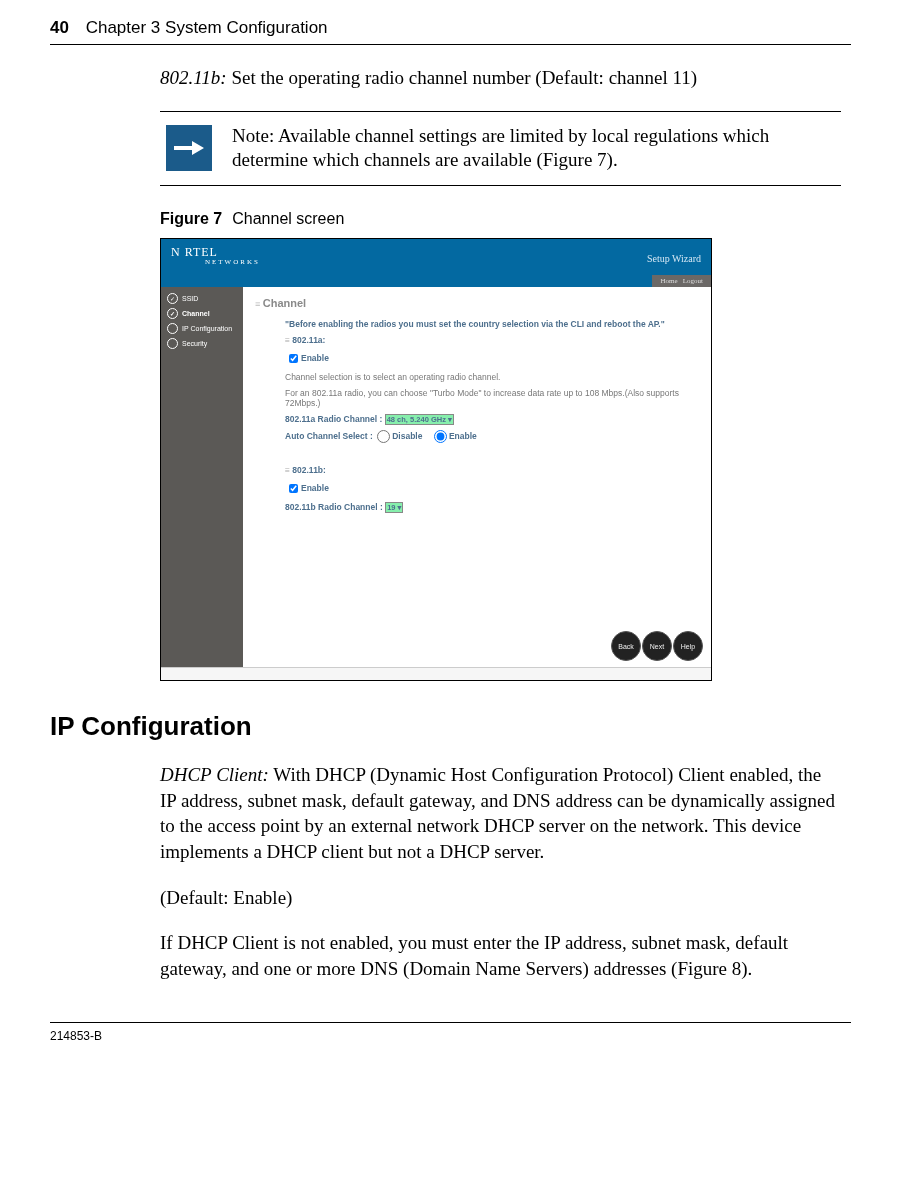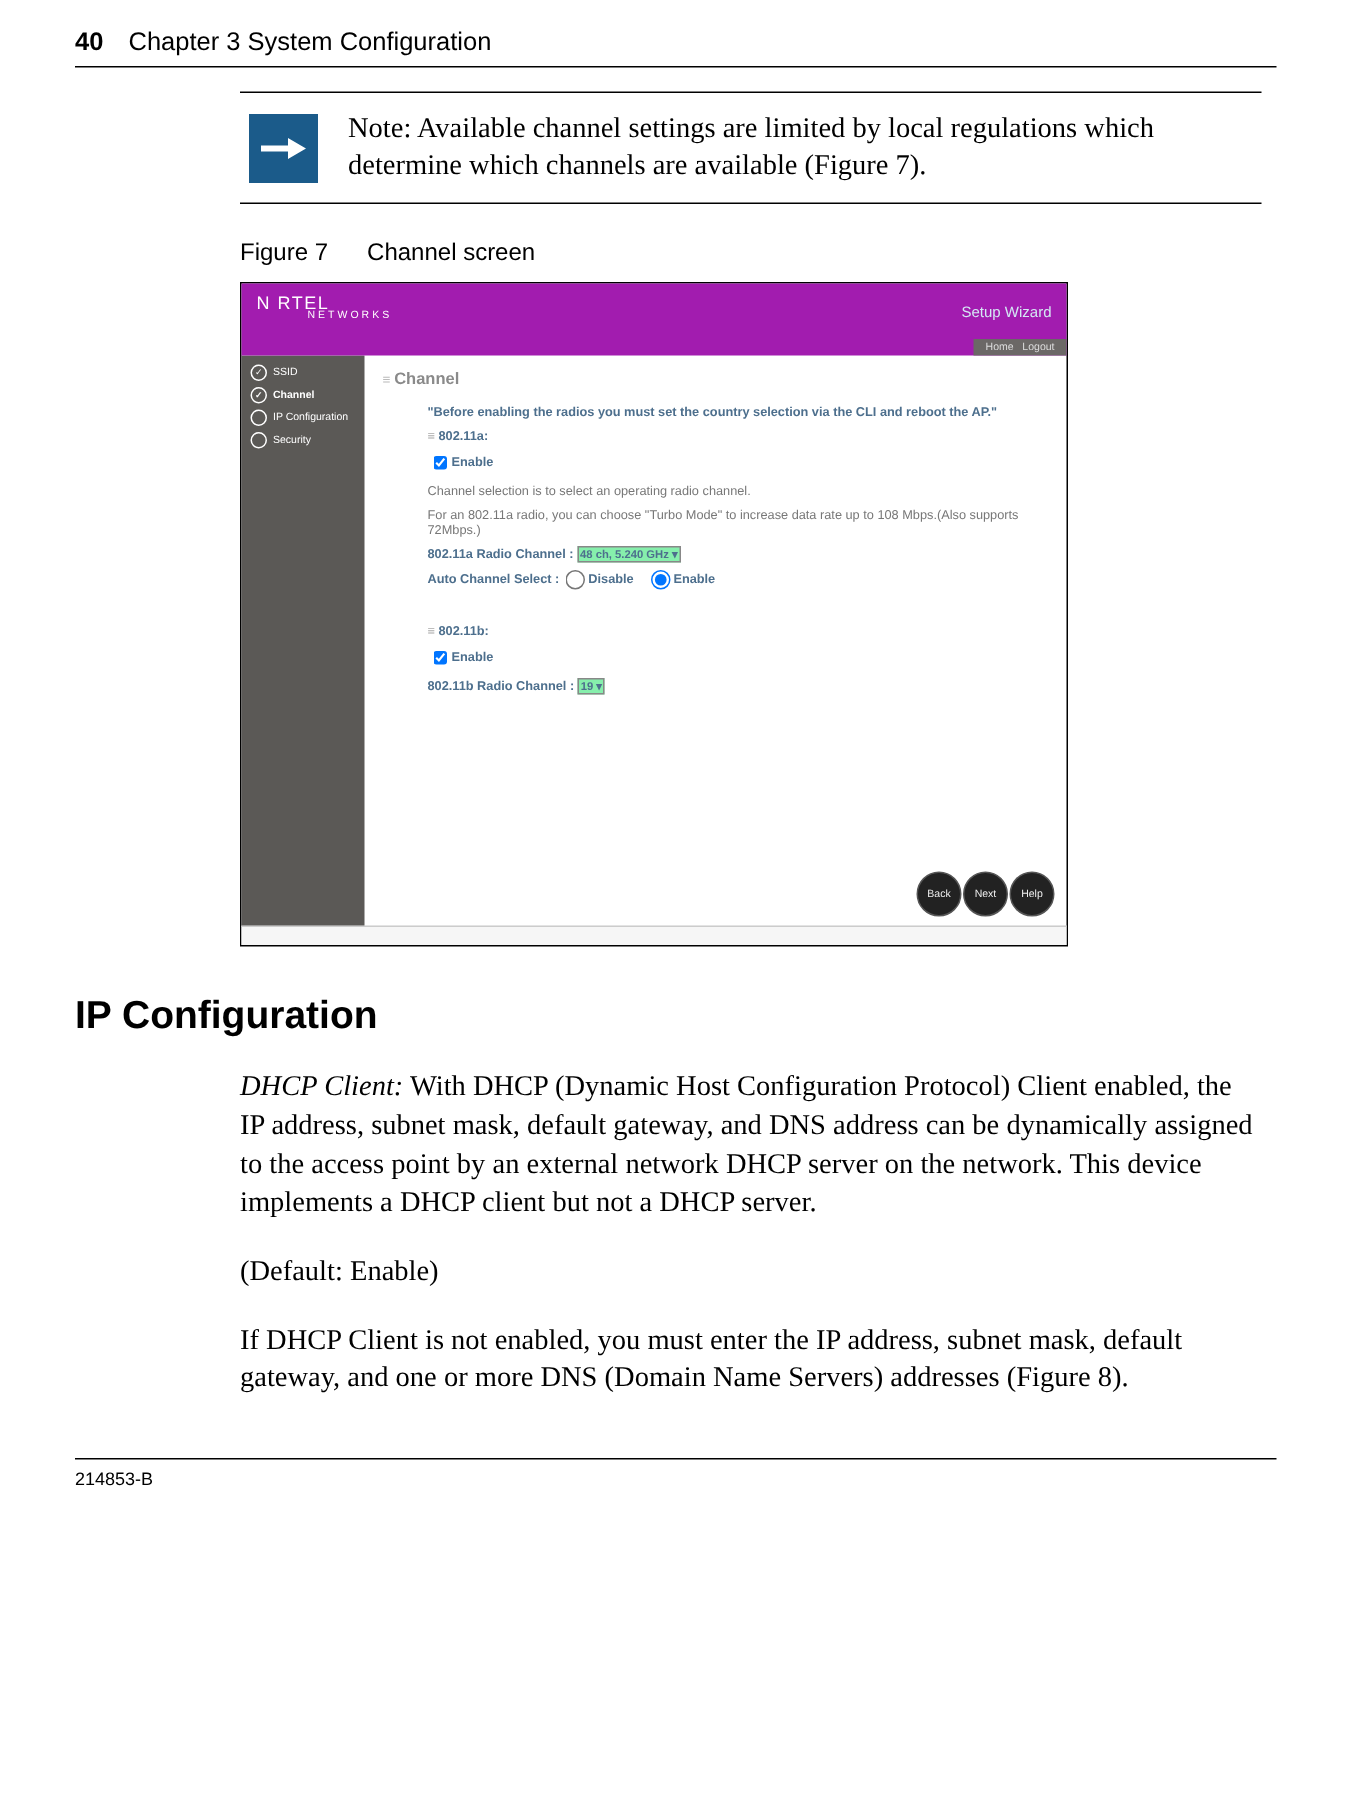--- a/index.html
+++ b/index.html
@@ -48,37 +48,38 @@
     display: flex;
     align-items: center;
     justify-content: center;
     flex-shrink: 0;
     margin-left: 6px;
   }
   .note-icon svg { display:block; }
   .note-text { font-size: 19px; line-height:1.3; }
   .note-text b { font-weight: normal; }
   .fig-caption { font-family: Arial, Helvetica, sans-serif; font-size: 16px; margin: 8px 0 10px 0; }
-  .fig-caption b { font-weight: normal; margin-right:26px;}
+  .fig-caption b { font-weight: bold; margin-right:10px;}
   .link { color: #000000; }
 
   
   .shot {
     border: 1px solid #000;
     width: 550px;
     margin-left: 0px;
     font-family: Verdana, Arial, sans-serif;
     font-size: 9px;
     background:#fff;
   }
   .shot-top {
-    background:#a21caf;
+    background:#0369a1;
     height: 48px;
     position: relative;
     color:#fff;
+    font-family:Liberation Serif, serif;
   }
   .brand {
     position:absolute; left:10px; top:6px; font-size:12px; letter-spacing:1px;
   }
   .brand .net { font-size:7px; letter-spacing:2px; display:block; margin-left:34px; margin-top:-2px;}
   .setup-wiz {
     position:absolute; right:10px; top:14px; font-size:10px; color:#d4e7f4;
   }
   .utilbar {
     position:absolute; right:0; bottom:0; background:#6b6866; font-size:7px; padding:2px 8px; color:#ddd;
@@ -158,20 +159,23 @@
 
   <div class="header-line">
     <div>
       <span class="pg">40</span>
       <span class="chap">Chapter 3  System Configuration</span>
     </div>
     <div></div>
   </div>
 
   <div class="content">
+    <p class="body-text">
+      <em class="it">802.11b:</em><span> Set the operating radio channel number (Default: channel 11)</span>
+    </p>
 
     <div class="note-block">
       <div class="note-icon">
         <svg width="30" height="16" viewBox="0 0 30 16">
           <path d="M0 6 H18 V1 L30 8 L18 15 V10 H0 Z" fill="#ffffff"></path>
         </svg>
       </div>
       <div class="note-text">
         <b>Note:</b><span> Available channel settings are limited by local regulations which determine which channels are available </span><span class="link">(Figure 7)</span><span>.</span>
       </div>

